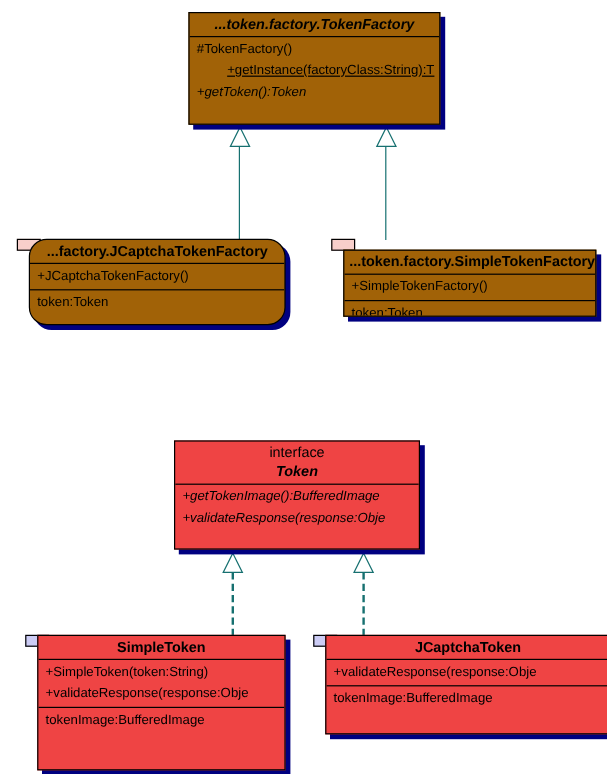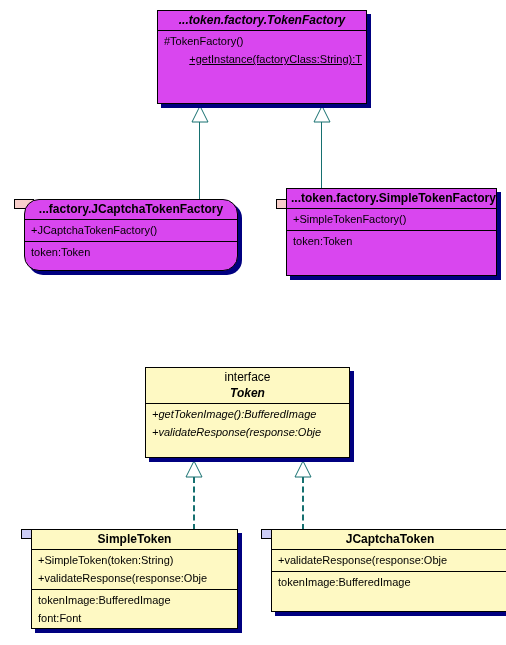--- a/index.html
+++ b/index.html
@@ -17,22 +17,22 @@
   }
 
   
   .uml-box {
     position: absolute;
     box-sizing: border-box;
     border: 1px solid #000000;
     box-shadow: 4px 4px 0 0 #000080;
     overflow: hidden;
   }
-  .uml-box.pink        { background: #d946ef; }
-  .uml-box.lavender    { background: #fef9c3; }
+  .uml-box.pink        { background: #a16207; }
+  .uml-box.lavender    { background: #ef4444; }
 
   .uml-name {
     box-sizing: border-box;
     padding: 2px 4px 3px 4px;
     text-align: center;
     font-size: 12px;
     line-height: 14px;
     white-space: nowrap;
     overflow: hidden;
   }
@@ -118,38 +118,39 @@
   <svg class="tri" style="left:294px; top:460px;" width="18" height="18">
     <polygon points="9,1 17,17 1,17" fill="#ffffff" stroke="#167070" stroke-width="1"></polygon>
   </svg>
 
   <div class="uml-box pink" style="left:157px; top:10px; width:210px; height:94px;">
     <div class="uml-name bold-italic">...token.factory.TokenFactory</div>
     <div class="uml-divider"></div>
     <div class="uml-compartment">
       <div class="uml-row">#TokenFactory()</div>
       <div class="uml-row underline">+getInstance(factoryClass:String):T</div>
+      <div class="uml-row italic">+getToken():Token</div>
     </div>
   </div>
 
   <div class="class-tab pink" style="left:14px; top:199px;"></div>
   <div class="uml-box pink" style="left:24px; top:199px; width:214px; height:72px;border-radius:15px;">
     <div class="uml-name bold">...factory.JCaptchaTokenFactory</div>
     <div class="uml-divider"></div>
     <div class="uml-compartment">
       <div class="uml-row">+JCaptchaTokenFactory()</div>
     </div>
     <div class="uml-divider"></div>
     <div class="uml-compartment">
       <div class="uml-row">token:Token</div>
     </div>
   </div>
 
   <div class="class-tab pink" style="left:276px; top:199px;"></div>
-  <div class="uml-box pink" style="left:286px; top:188px; width:211px; height:88px;">
+  <div class="uml-box pink" style="left:286px; top:208px; width:211px; height:56px;">
     <div class="uml-name bold">...token.factory.SimpleTokenFactory</div>
     <div class="uml-divider"></div>
     <div class="uml-compartment">
       <div class="uml-row">+SimpleTokenFactory()</div>
     </div>
     <div class="uml-divider"></div>
     <div class="uml-compartment">
       <div class="uml-row">token:Token</div>
     </div>
   </div>
@@ -158,31 +159,30 @@
     <div class="uml-stereo">interface</div>
     <div class="uml-name bold-italic">Token</div>
     <div class="uml-divider"></div>
     <div class="uml-compartment">
       <div class="uml-row italic">+getTokenImage():BufferedImage</div>
       <div class="uml-row italic">+validateResponse(response:Obje</div>
     </div>
   </div>
 
   <div class="class-tab" style="left:21px; top:529px;"></div>
-  <div class="uml-box lavender" style="left:31px; top:529px; width:207px; height:100px;">
+  <div class="uml-box lavender" style="left:31px; top:529px; width:207px; height:113px;">
     <div class="uml-name bold">SimpleToken</div>
     <div class="uml-divider"></div>
     <div class="uml-compartment">
       <div class="uml-row">+SimpleToken(token:String)</div>
       <div class="uml-row">+validateResponse(response:Obje</div>
     </div>
     <div class="uml-divider"></div>
     <div class="uml-compartment">
       <div class="uml-row">tokenImage:BufferedImage</div>
-      <div class="uml-row">font:Font</div>
     </div>
   </div>
 
   <div class="class-tab" style="left:261px; top:529px;"></div>
   <div class="uml-box lavender" style="left:271px; top:529px; width:238px; height:83px;">
     <div class="uml-name bold">JCaptchaToken</div>
     <div class="uml-divider"></div>
     <div class="uml-compartment">
       <div class="uml-row">+validateResponse(response:Obje</div>
     </div>

